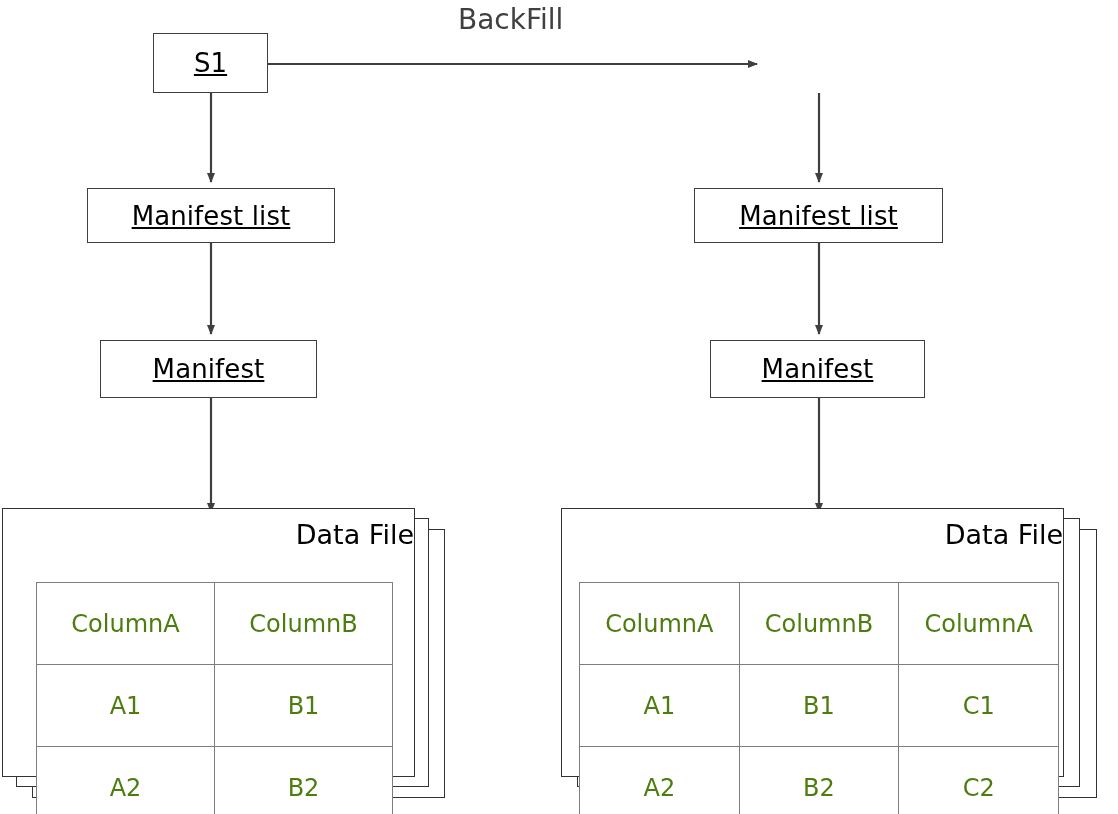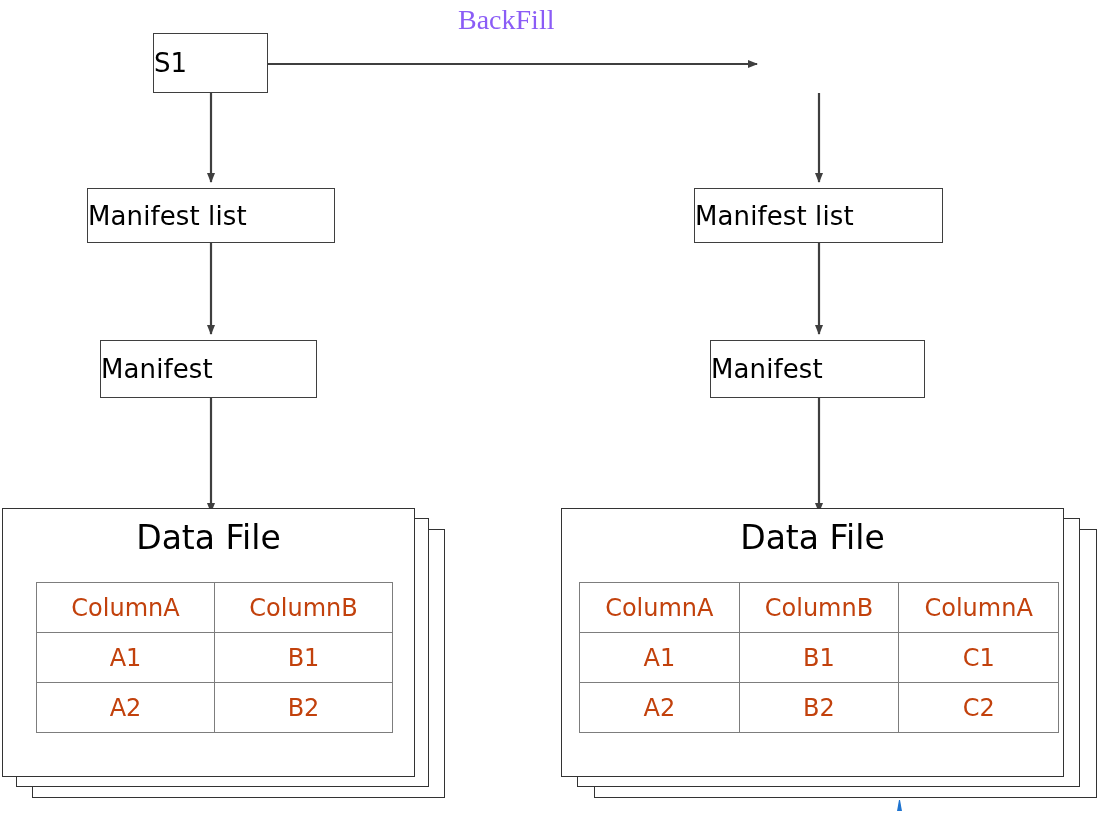--- a/index.html
+++ b/index.html
@@ -27,74 +27,75 @@
     pointer-events: none;
   }
   
   .node {
     position: absolute;
     box-sizing: border-box;
     background: #ffffff;
     border: 1.6px solid #3f3f3f;
     display: flex;
     align-items: center;
+    justify-content: center;
     font-size: 26px;
     line-height: 1;
     letter-spacing: 0.1px;
     color: #000;
+    text-decoration: underline;
   }
   
   .diagram-title {
     position: absolute;
     font-size: 28px;
     line-height: 1;
     white-space: nowrap;
-    color: #8b5cf6;
-    font-family: Liberation Serif, serif;
+    color: #404040;
   }
   
   .stack {
     position: absolute;
   }
   .stack-card {
     position: absolute;
     box-sizing: border-box;
     background: #ffffff;
     border: 1.8px solid #333333;
   }
   .stack-card.back2 { z-index: 1; }
   .stack-card.back1 { z-index: 2; }
   .stack-card.front { z-index: 3; }
   .datafile-title {
     position: absolute;
     top: 12px;
     left: 0;
     right: 0;
-    text-align: center;
-    font-size: 33px;
+    text-align: right;
+    font-size: 27px;
     line-height: 1;
     color: #000;
   }
   
   table.data-table {
     position: absolute;
     border-collapse: collapse;
     background: #ffffff;
     table-layout: fixed;
   }
   table.data-table th,
   table.data-table td {
     border: 1.3px solid #7d7d7d;
     text-align: center;
     font-weight: normal;
     font-size: 24px;
     line-height: 1;
-    padding: 0;
+    padding: 16px;
     height: 49px;
-    color: #c2410c;
+    color: #4d7c0f;
   }
   
   .caret-artifact {
     position: absolute;
     width: 5px;
     height: 11px;
     background: #1f74d0;
     clip-path: polygon(40% 0%, 60% 0%, 100% 100%, 0% 100%);
   }
 </style>

